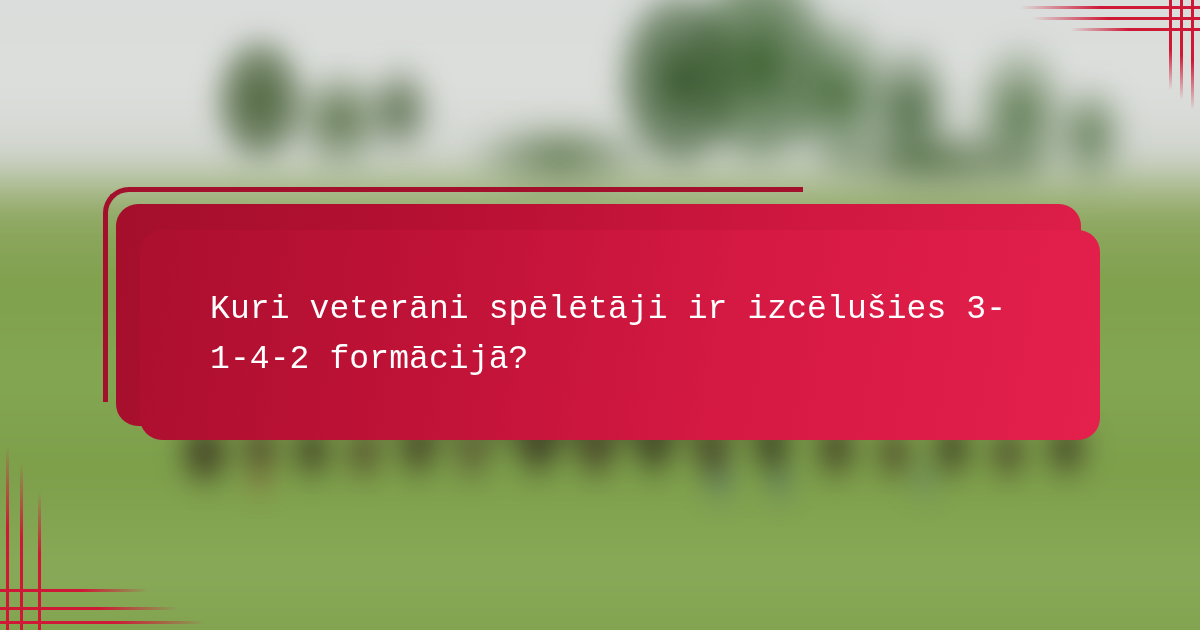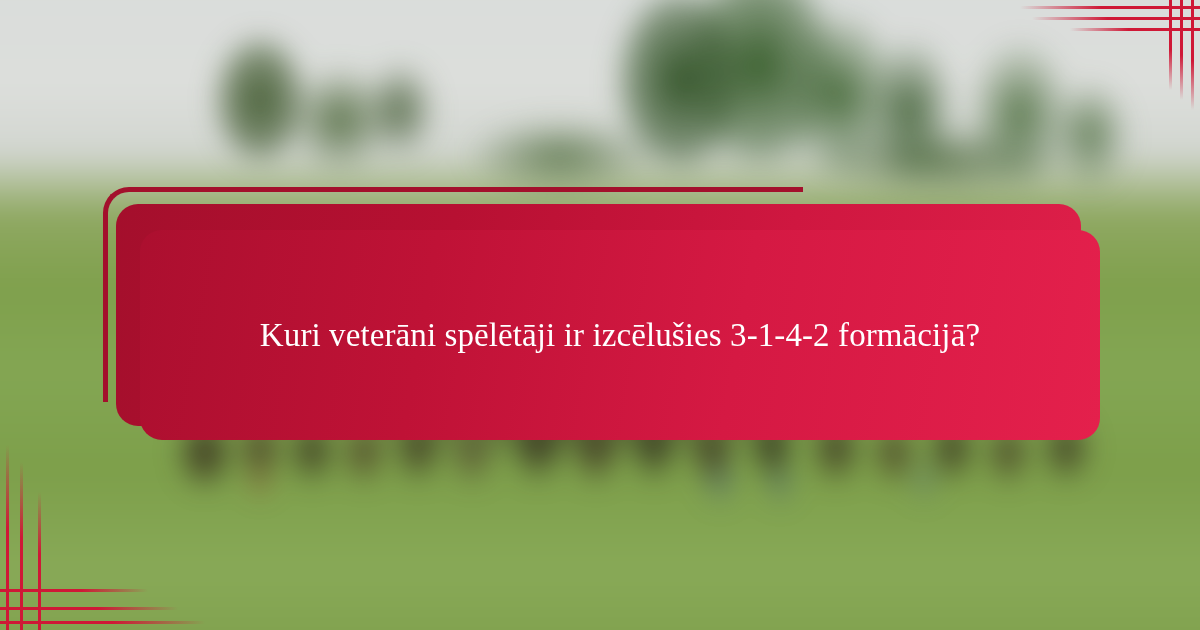--- a/index.html
+++ b/index.html
@@ -173,23 +173,23 @@
     top: 48px;
     width: 960px;
     height: 210px;
     display: flex;
     align-items: center;
     justify-content: center;
     box-sizing: border-box;
     padding: 0 70px;
   }
   .headline {
-    margin: 8px;
+    margin: 0;
     color: #ffffff;
-    font-family: Liberation Serif, serif;
+    font-family: Liberation Mono, monospace;
     font-size: 33px;
     font-weight: 400;
     line-height: 1.52;
     letter-spacing: .1px;
   }
 </style>
 </head>
 <body>
 
 <div class="stage">

